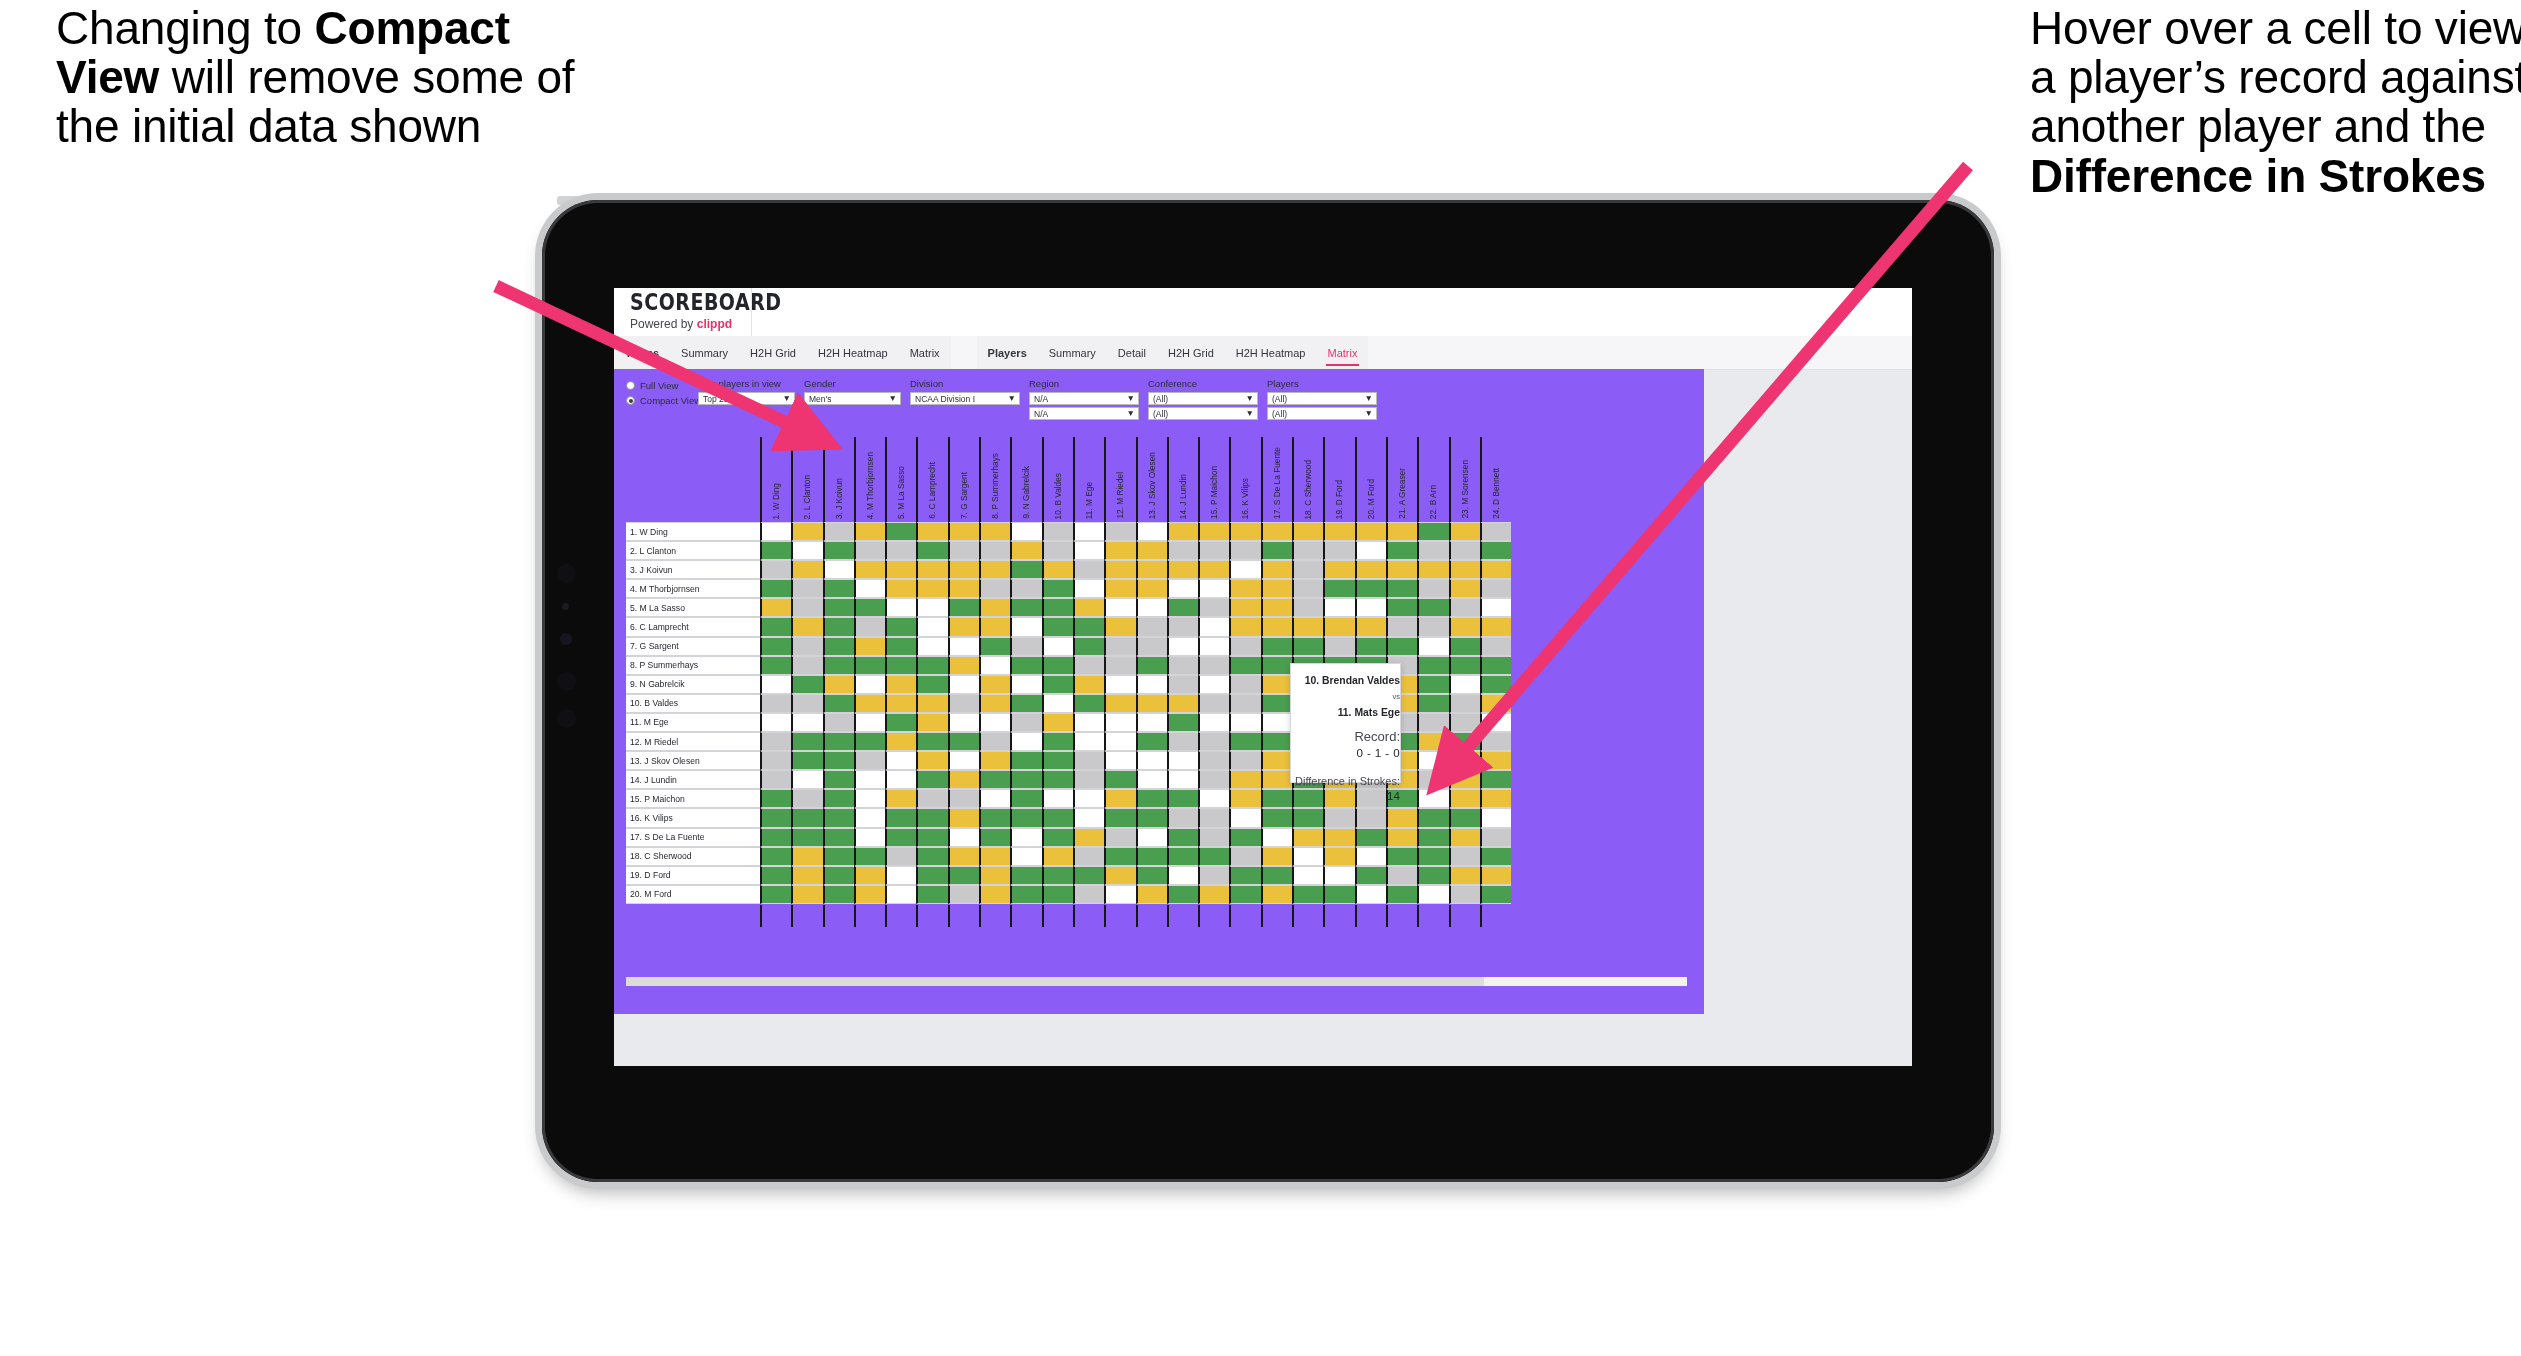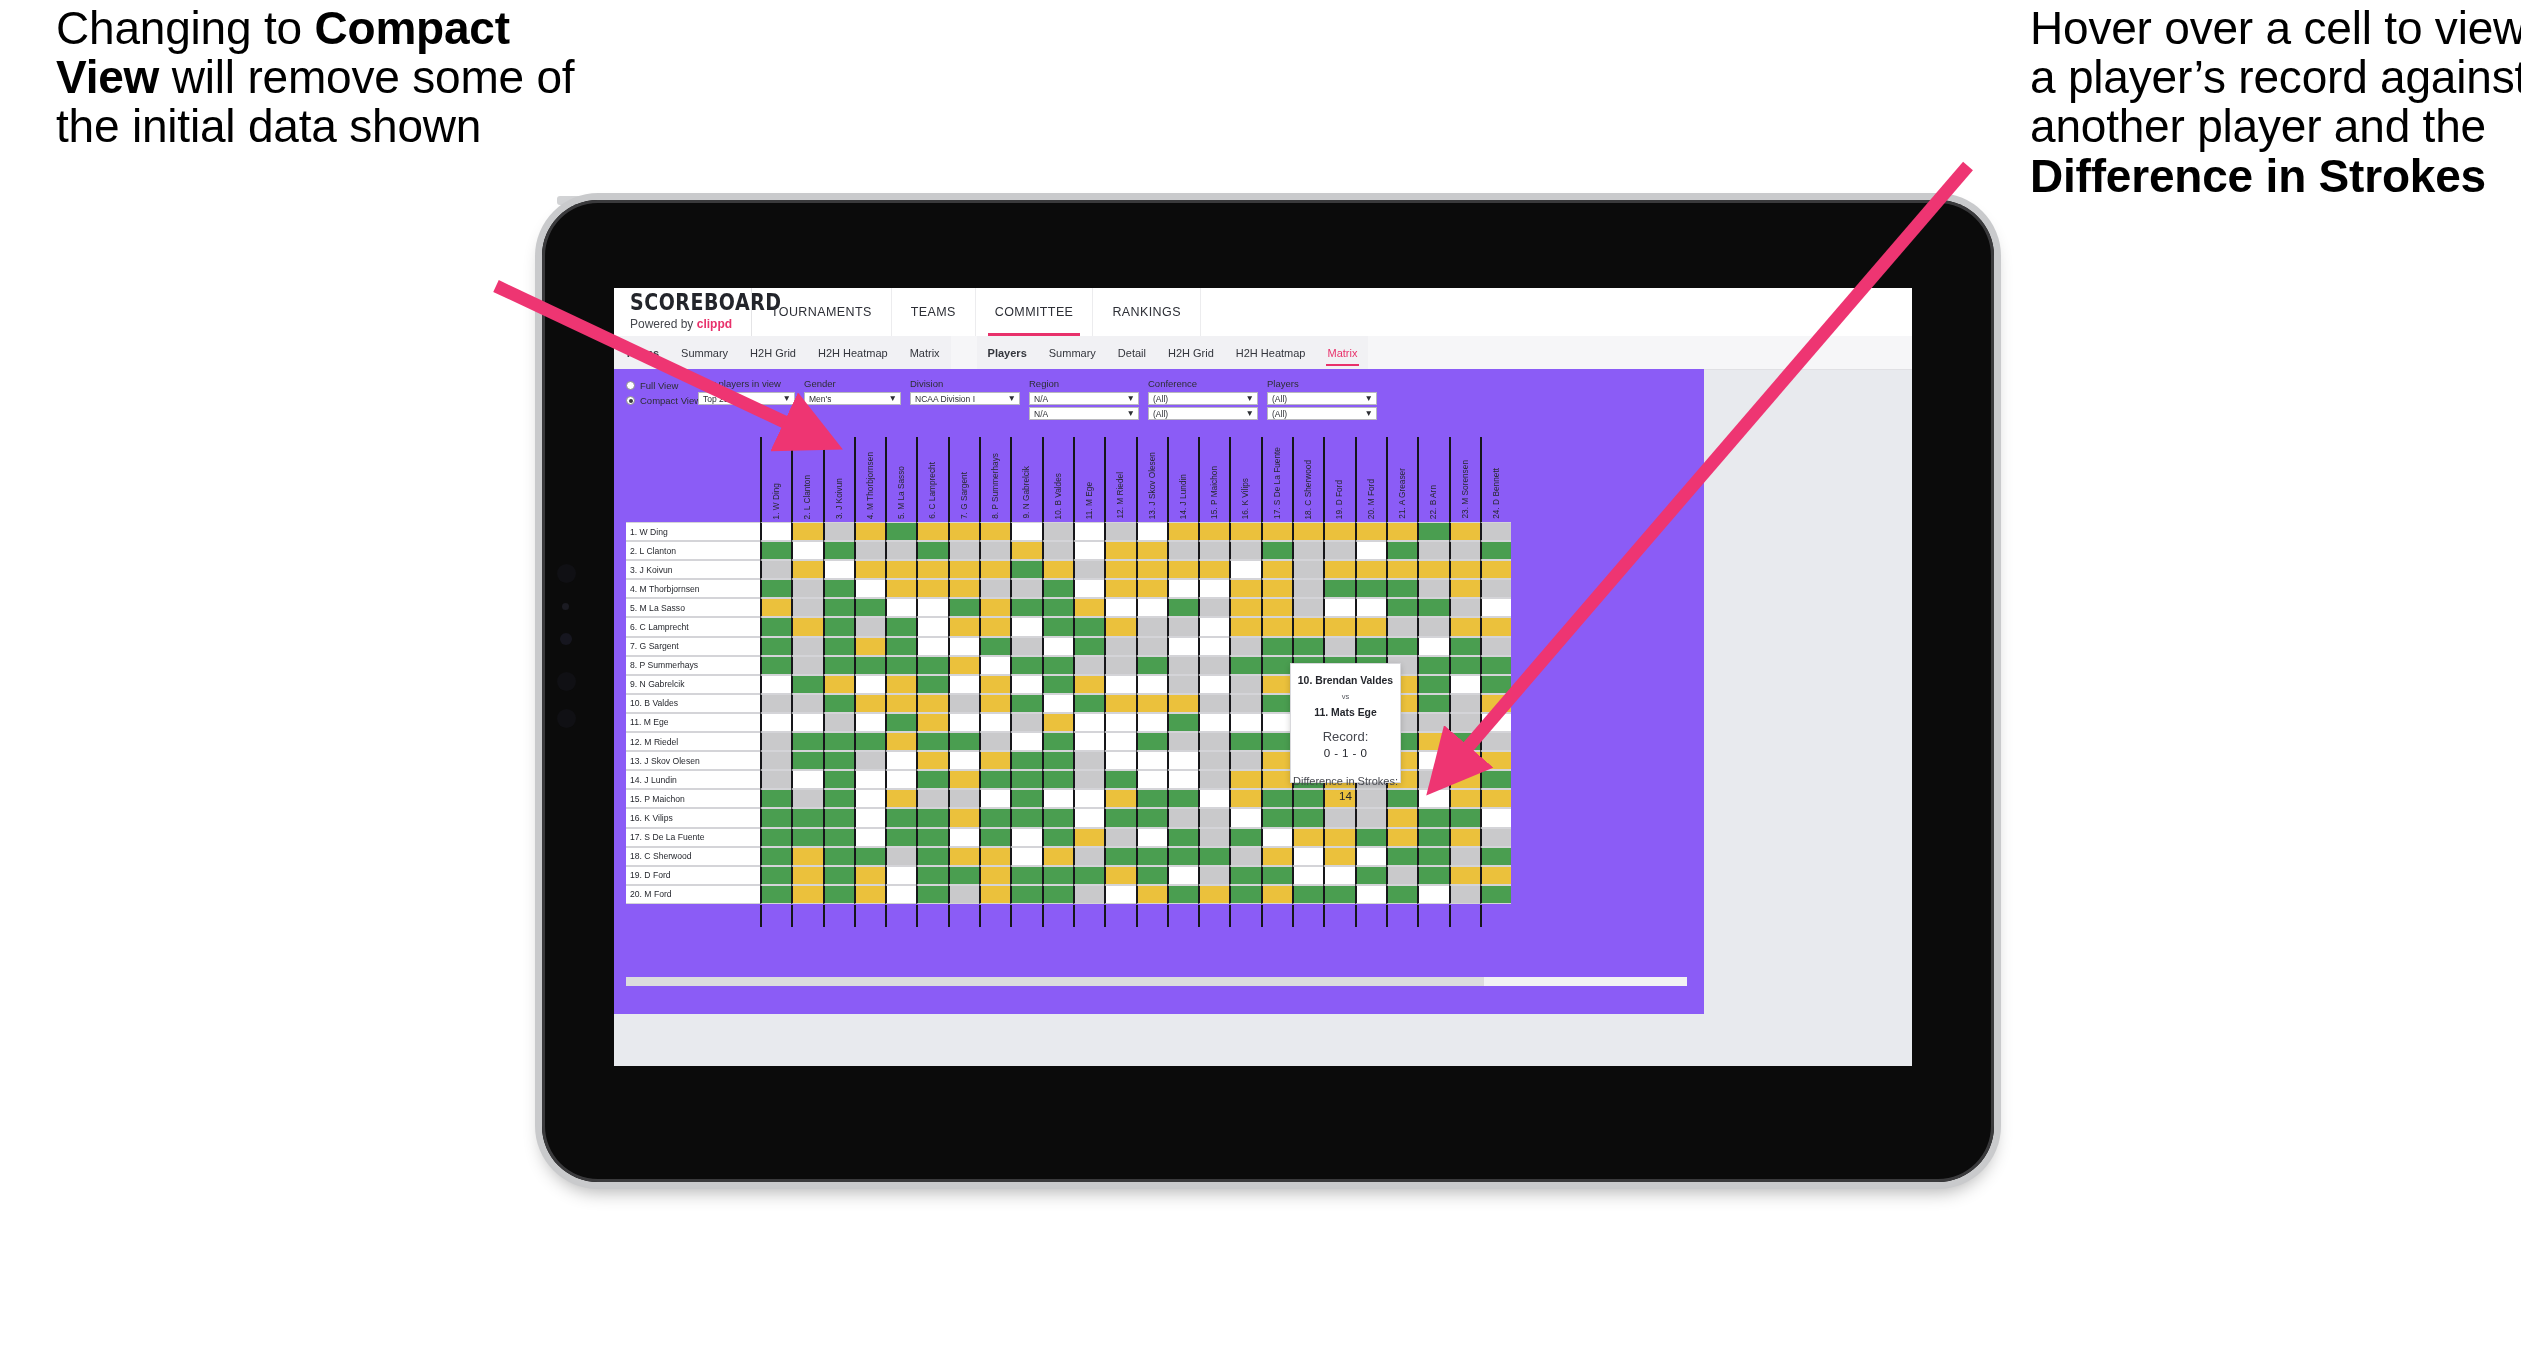--- a/index.html
+++ b/index.html
@@ -129,21 +129,21 @@
   .c-y{background:#ebc13c;}
   .c-a{background:#c9c9cb;}
   .c-w{background:#ffffff;}
   #tail-row{position:absolute;left:134px;display:flex;height:22px;}
   .tail{width:31.3px;border-left:2.2px solid #16161a;box-sizing:border-box;}
 
   
   #tooltip{
     position:absolute;left:676px;top:294px;width:111px;height:120px;background:#fff;
     border:1px solid #d8d8dc;box-shadow:0 2px 6px rgba(0,0,0,0.18);
-    display:flex;flex-direction:column;align-items:center;padding-top:11px;box-sizing:border-box;z-index:5;
+    display:flex;flex-direction:column;align-items:flex-end;padding-top:11px;box-sizing:border-box;z-index:5;
   }
   #tt-p1,#tt-p2{font-size:10.4px;font-weight:bold;color:#24262c;text-align:center;}
   #tt-vs{font-size:7.6px;color:#55575e;margin:6px 0;}
   #tt-rec-l{font-size:13px;color:#45474e;margin-top:11px;}
   #tt-rec{font-size:11.6px;color:#24262c;margin-top:2px;letter-spacing:0.4px;}
   #tt-dif-l{font-size:11px;color:#45474e;margin-top:16px;}
   #tt-dif{font-size:11.6px;color:#24262c;margin-top:2px;}
 
   
   #hscroll{position:absolute;left:12px;top:608px;width:1061px;height:9px;background:#f2f2f4;}
@@ -171,26 +171,20 @@
 <div id="lens-3" class="lens"></div>
 <div id="lens-4" class="lens"></div>
 <div id="lens-5" class="lens"></div>
 
 <div id="screen">
 
   <div id="app-header">
     <div id="brand">
       <div id="brand-name">SCOREBOARD</div>
       <div id="brand-sub"><span>Powered by </span><span class="pink">clippd</span></div>
-    </div>
-    <div class="topnav">
-      <div class="topnav-item">TOURNAMENTS</div>
-      <div class="topnav-item">TEAMS</div>
-      <div class="topnav-item active">COMMITTEE</div>
-      <div class="topnav-item">RANKINGS</div>
     </div>
   </div>
 
   <div id="subnav">
     <div class="subgroup">
       <div class="sub-item lead">Teams</div>
       <div class="sub-item">Summary</div>
       <div class="sub-item">H2H Grid</div>
       <div class="sub-item">H2H Heatmap</div>
       <div class="sub-item">Matrix</div>

